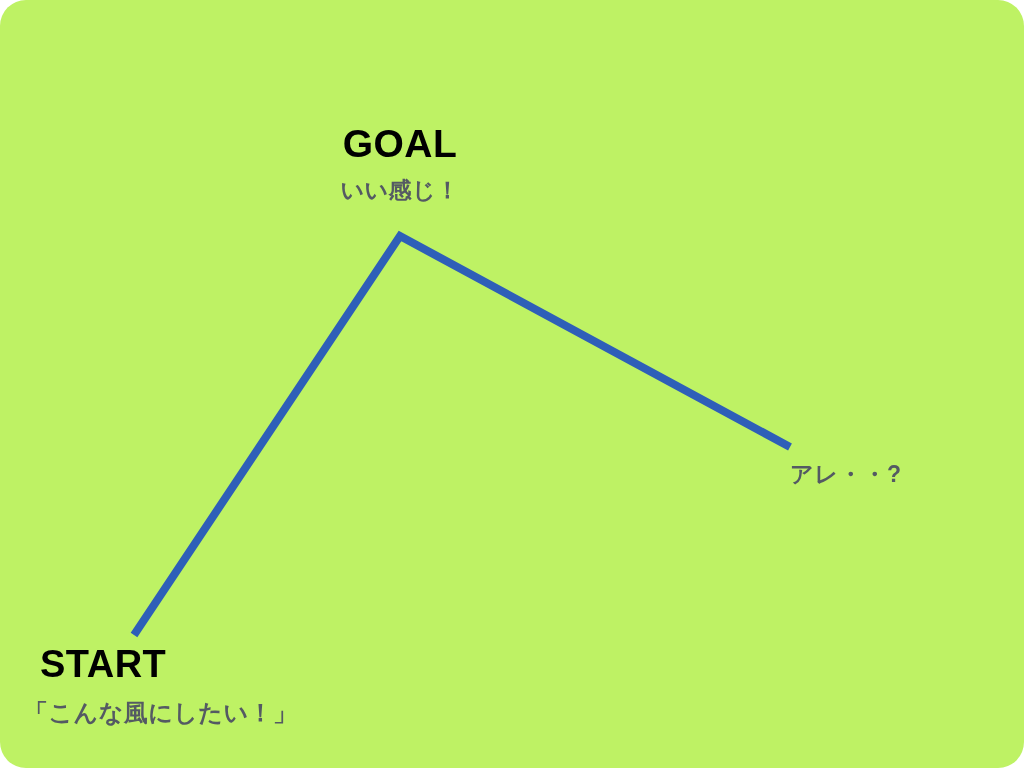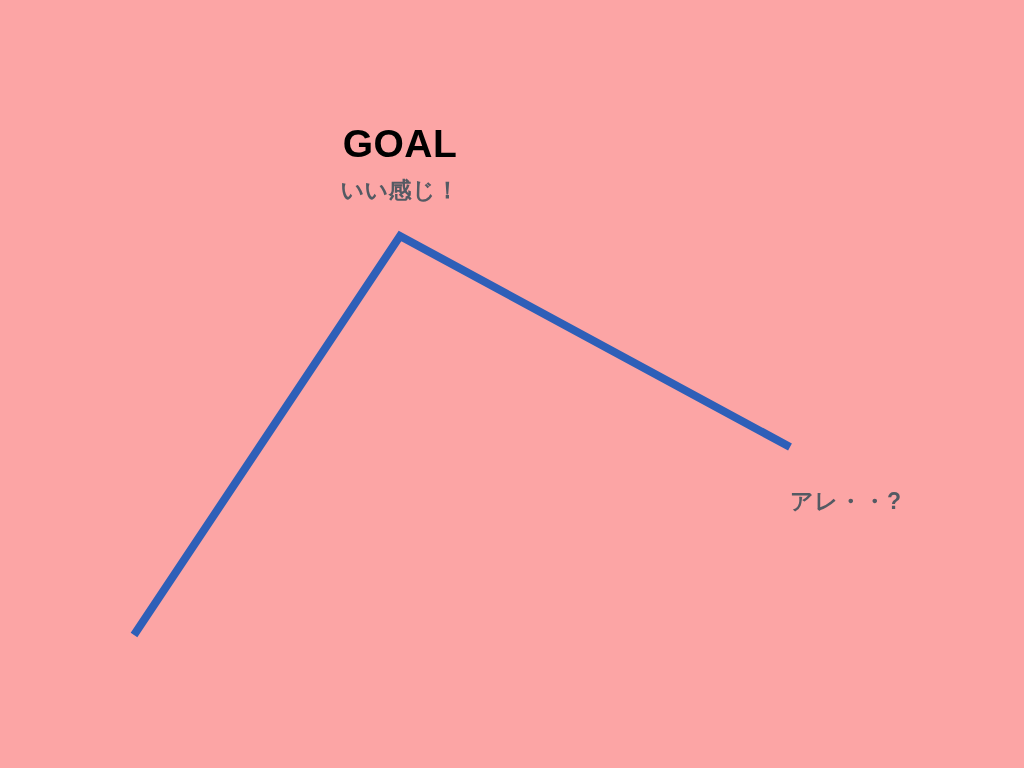--- a/index.html
+++ b/index.html
@@ -65,21 +65,21 @@
     left: 768px;
     top: 461px;
     text-align: left;
   }
   #ann-month .ann-title {
     font-size: 37px;
     letter-spacing: 0.5px;
   }
   #ann-month .ann-sub {
     font-size: 23px;
-    margin-top: 29px;
+    margin-top: 2px;
     margin-left: 22px;
     letter-spacing: 1px;
     text-align: center;
   }
 
   
   #ann-start {
     left: 24px;
     top: 645px;
     text-align: left;
@@ -91,29 +91,33 @@
   }
   #ann-start .ann-sub {
     font-size: 24px;
     margin-top: 18px;
     letter-spacing: 0.5px;
   }
 </style>
 </head>
 <body>
 
-<div id="slide" style="background: #fca5a5;">
+<div id="slide" style="background: #bef264; border-radius: 26px;">
 
   <svg id="chart-svg" viewBox="0 0 1024 768" aria-hidden="true">
     <polyline id="progress-polyline" points="134,635 400,236 790,447" fill="none" stroke="#2e5fb8" stroke-width="8" stroke-linecap="butt" stroke-linejoin="miter"></polyline>
   </svg>
 
   <div class="annotation" id="ann-goal">
     <div class="ann-title">GOAL</div>
     <div class="ann-sub">いい感じ！</div>
   </div>
 
   <div class="annotation" id="ann-month">
     <div class="ann-sub">アレ・・?</div>
   </div>
 
+  <div class="annotation" id="ann-start">
+    <div class="ann-title">START</div>
+    <div class="ann-sub">「こんな風にしたい！」</div>
+  </div>
 
 </div>
 
 </body></html>

